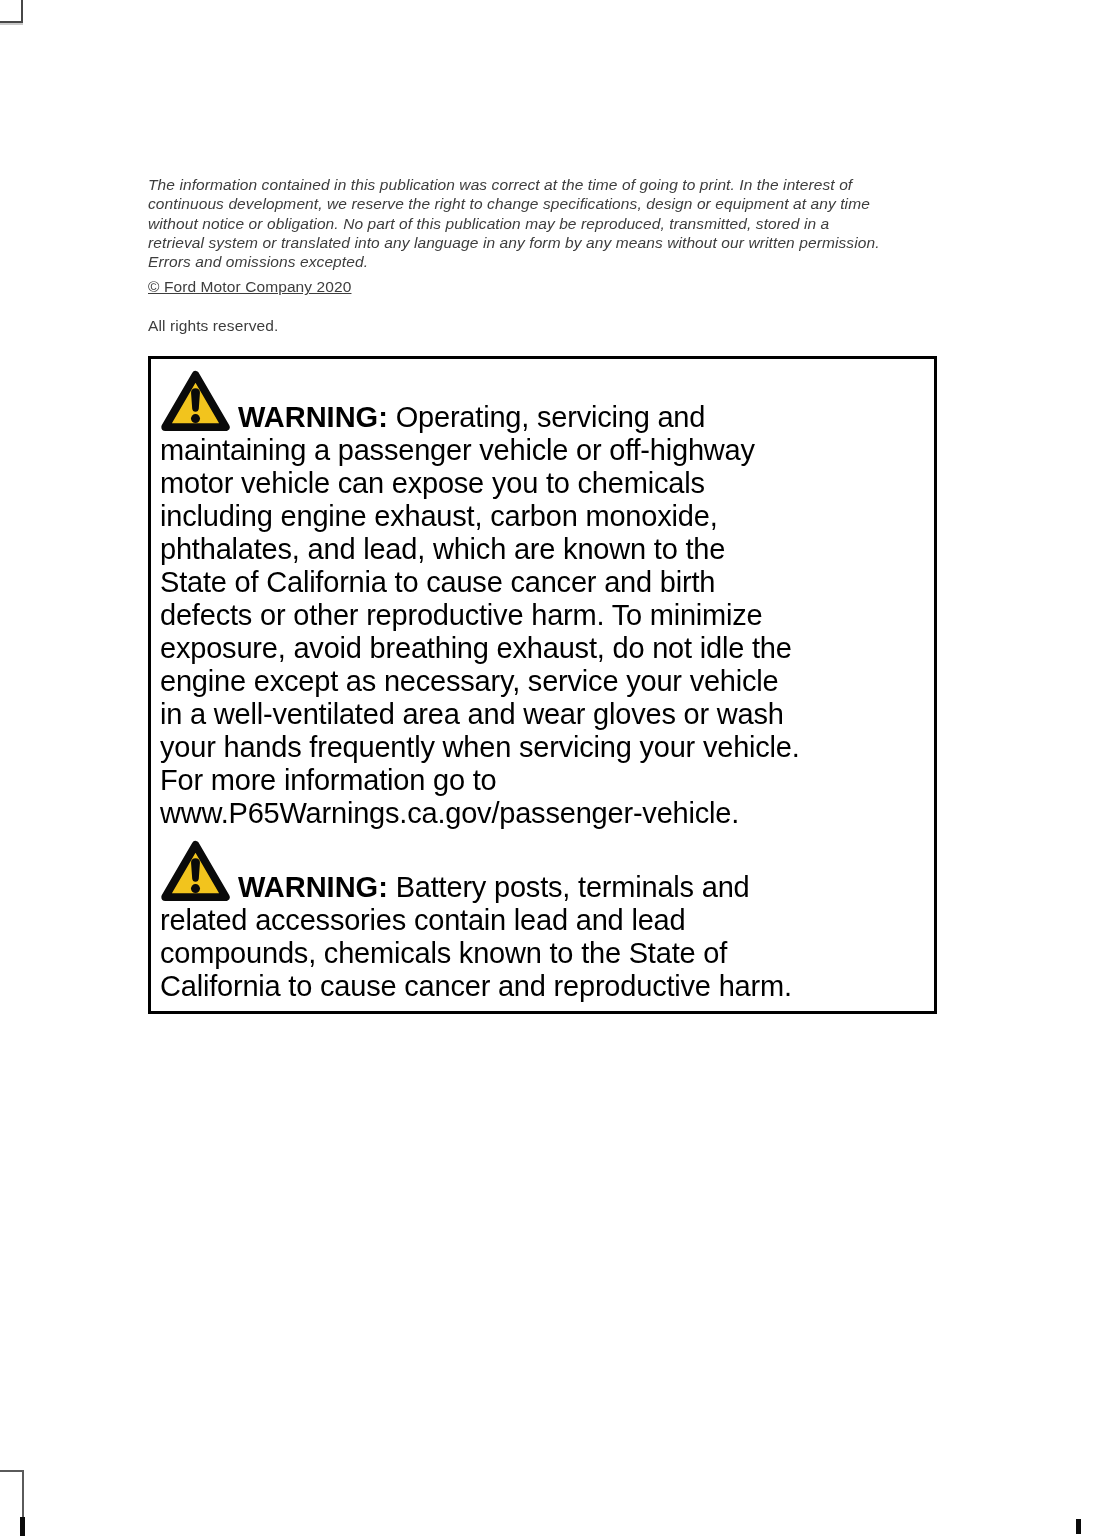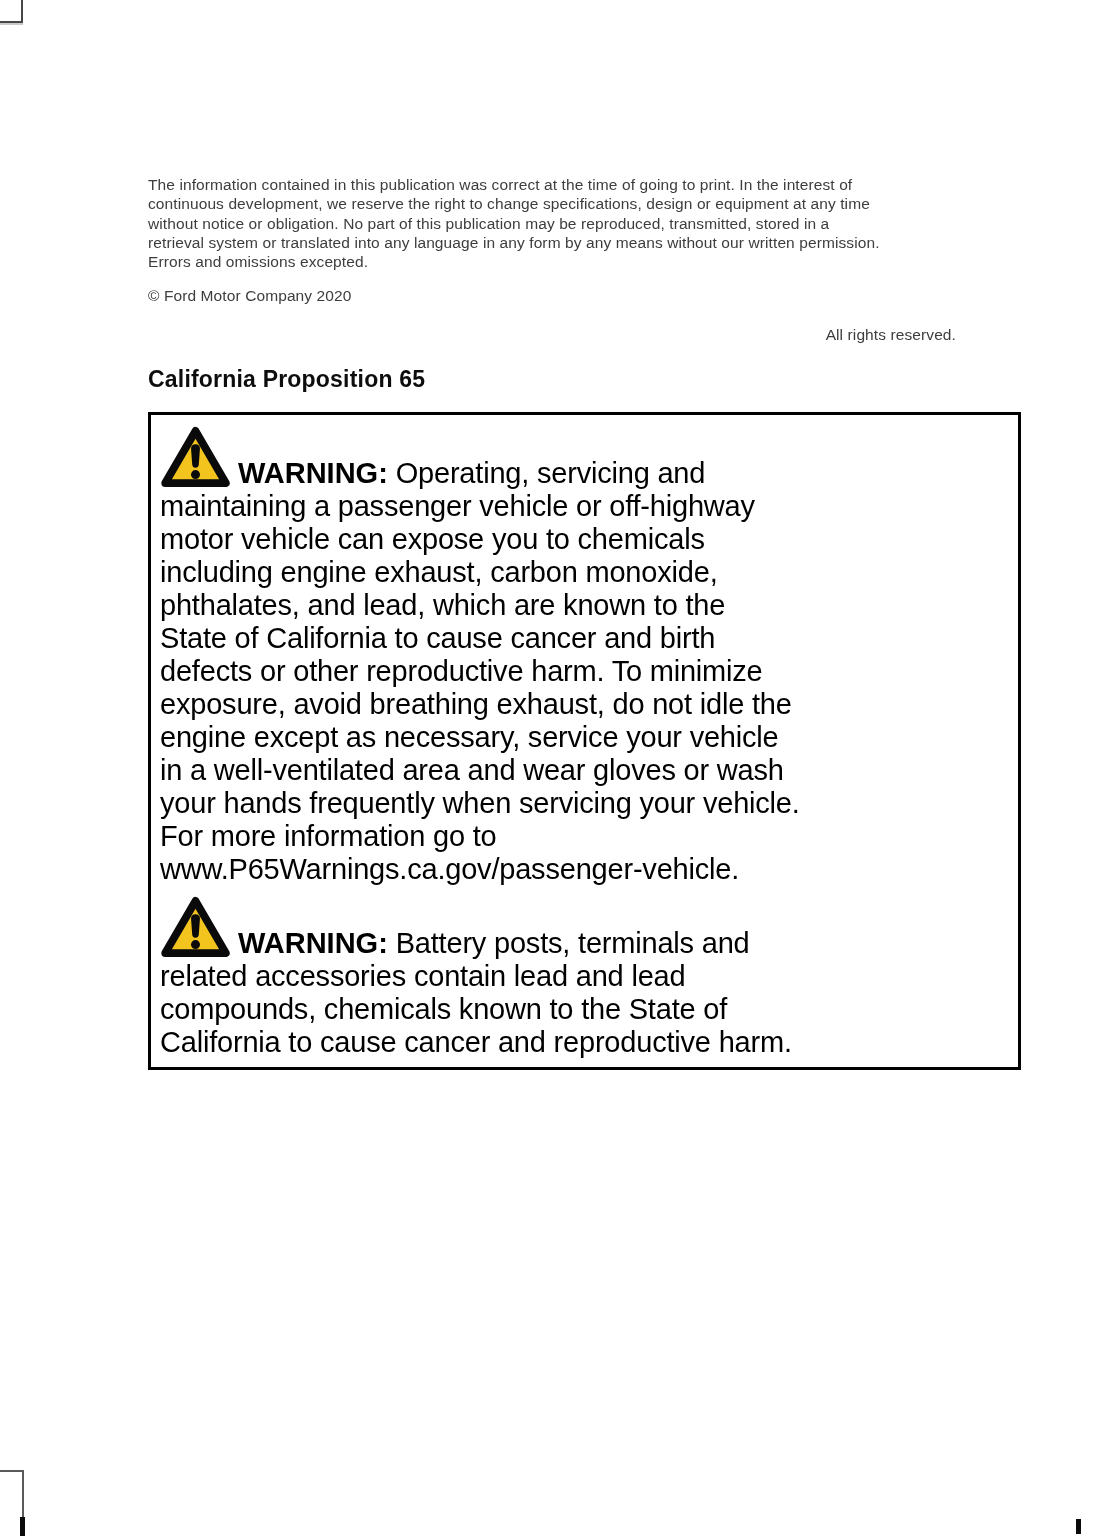--- a/index.html
+++ b/index.html
@@ -26,47 +26,48 @@
     left: 148px; top: 0;
     width: 808px;
   }
   .legal {
     margin: 175px 0 0 0;
     font-size: 15.5px;
     line-height: 19.3px;
     color: #3d3d3d;
     white-space: pre-line;
     letter-spacing: 0.1px;
+    font-style: italic;
   }
   .meta-line {
     margin: 0;
     font-size: 15.5px;
     line-height: 19px;
     color: #3d3d3d;
     letter-spacing: 0.1px;
   }
-  .copyright { margin-top: 15px; }
-  .rights    { margin-top: 20px; text-align: right; }
+  .copyright { margin-top: 6px; text-decoration: underline; }
+  .rights    { margin-top: 20px; }
   .partnum   { margin-top: 10px; }
 
   h1.prop65 {
     margin: 23px 0 0 0;
     font-size: 23px;
     line-height: 24px;
     font-weight: bold;
     color: #0d0d0d;
     letter-spacing: 0.2px;
   }
 
   
   .warning-box {
     margin-top: 21px;
     border: 3px solid #000000;
     padding: 11px 6px 8px 9px;
-    width: 873px;
+    width: 789px;
   }
   .warning {
     font-size: 29px;
     line-height: 33px;
     color: #000000;
     letter-spacing: -0.2px;
   }
   .warning + .warning { margin-top: 10px; }
   .tri-icon {
     display: inline-block;
@@ -94,21 +95,20 @@
 
   <p class="legal">The information contained in this publication was correct at the time of going to print.  In the interest of
 continuous development, we reserve the right to change specifications, design or equipment at any time
 without notice or obligation.  No part of this publication may be reproduced, transmitted, stored in a
 retrieval system or translated into any language in any form by any means without our written permission.
 Errors and omissions excepted.</p>
 
   <p class="meta-line copyright">© Ford Motor Company 2020</p>
   <p class="meta-line rights">All rights reserved.</p>
 
-  <h1 class="prop65">California Proposition 65</h1>
 
   <div class="warning-box">
 
     <div class="warning"><span class="tri-icon"><svg viewBox="0 0 100 88" xmlns="http://www.w3.org/2000/svg">
             <path d="M50 7 L93 81 L7 81 Z" fill="#F2C41D" stroke="#0a0a0a" stroke-width="11" stroke-linejoin="round"></path>
             <path d="M50 26 c4 0 6.5 2.6 6.3 6.2 l-1.6 22.5 c-0.2 2.9 -2.1 4.6 -4.7 4.6 s-4.5 -1.7 -4.7 -4.6 l-1.6 -22.5 C43.5 28.6 46 26 50 26 Z" fill="#0a0a0a"></path>
             <circle cx="50" cy="69" r="6.4" fill="#0a0a0a"></circle>
           </svg></span><span class="wlabel">WARNING:</span> <span class="wtext">Operating, servicing and
 maintaining a passenger vehicle or off-highway
 motor vehicle can expose you to chemicals

